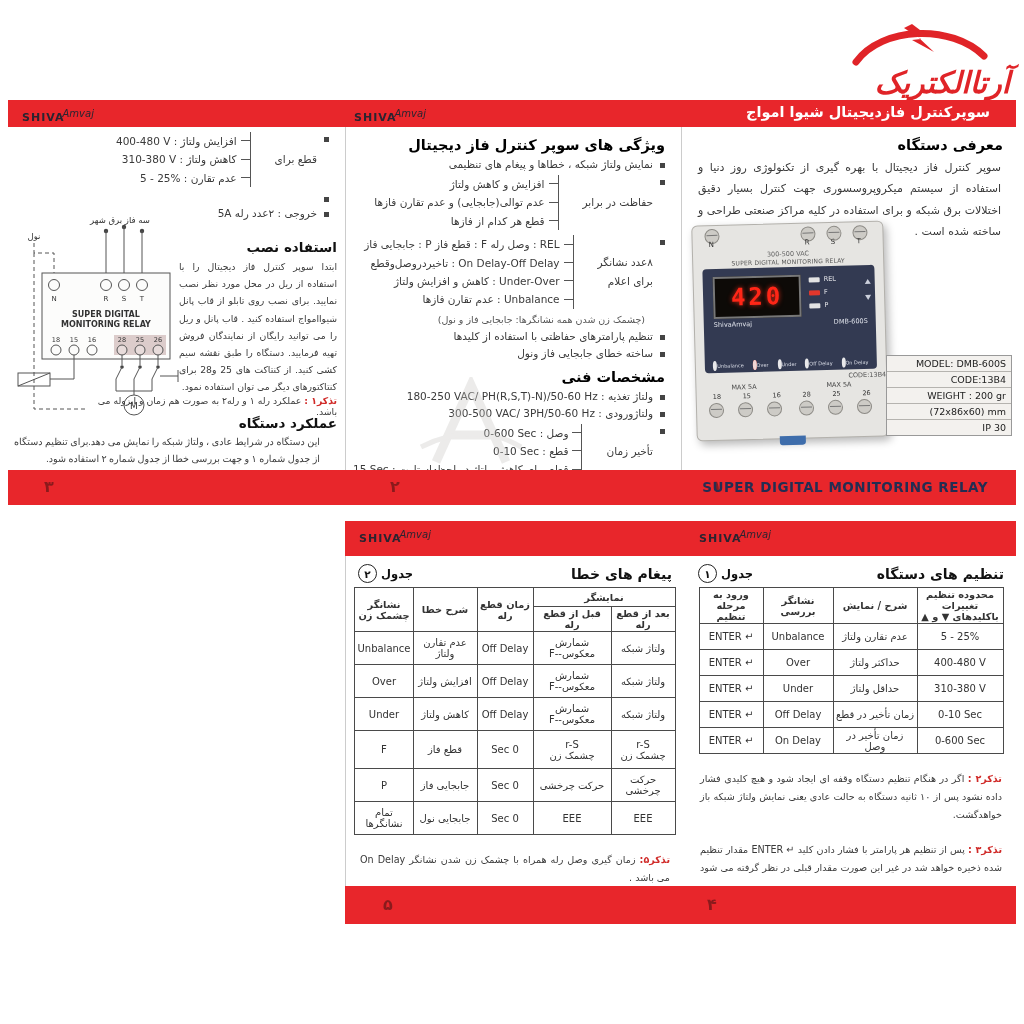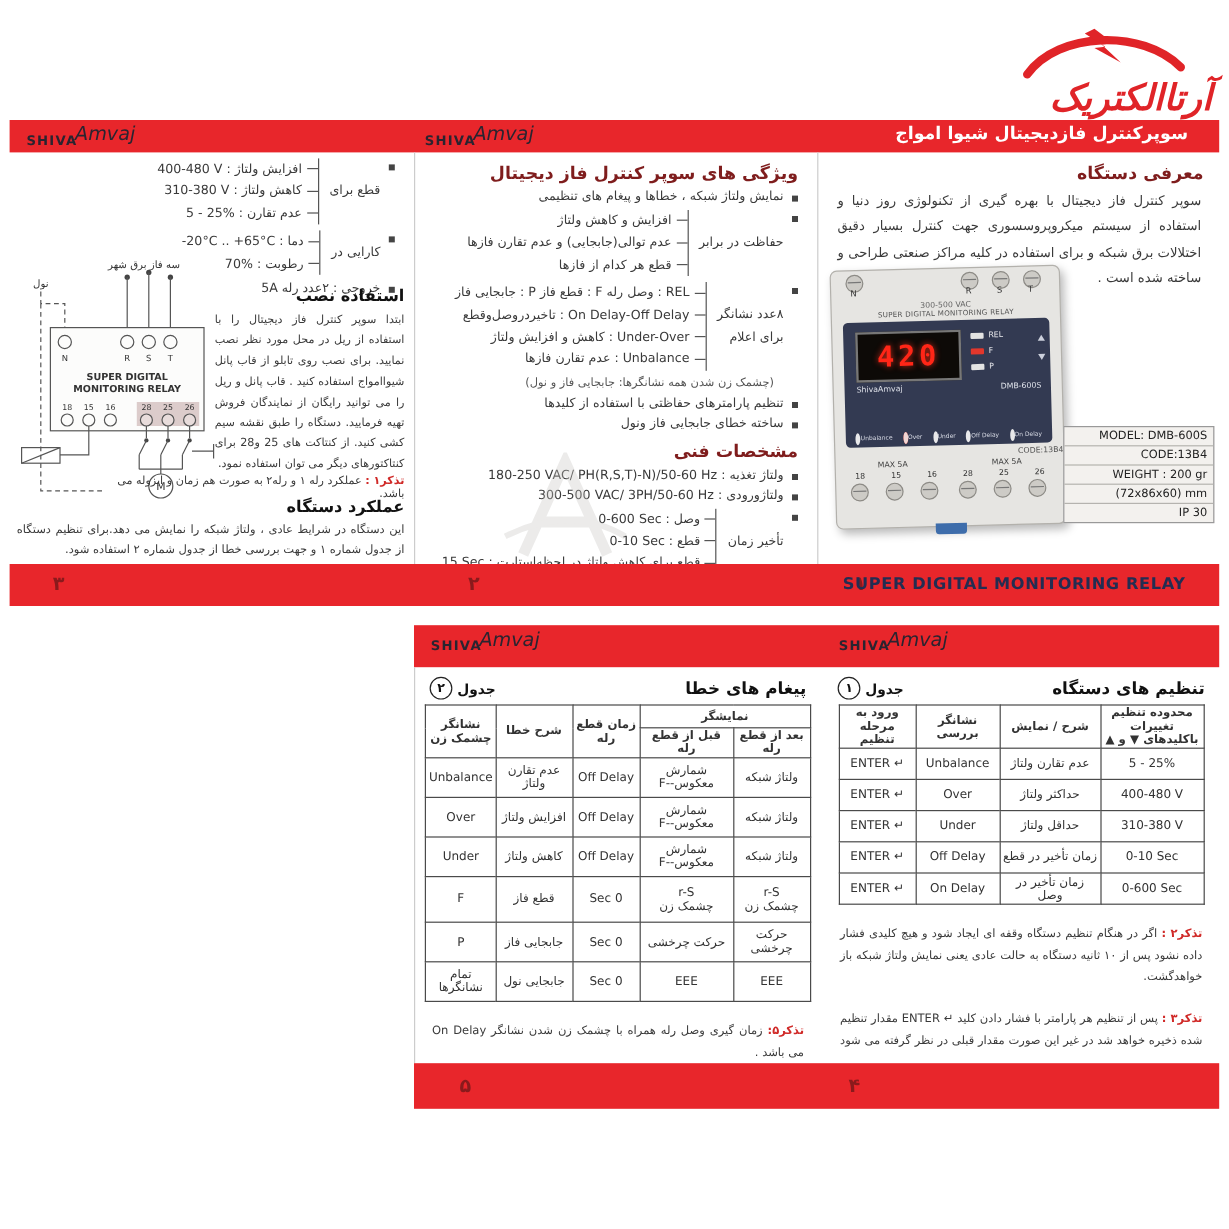--- a/index.html
+++ b/index.html
@@ -12,39 +12,39 @@
   #arta-logo .word{position:absolute;bottom:2px;right:4px;font-size:30px;font-weight:bold;
                    color:#e02428;letter-spacing:-1px;font-style:italic;}
   
   .redbar{position:absolute;background:#e8262b;}
   #bar-top{left:8px;right:8px;top:100px;height:27px;}
   #bar-mid{left:8px;right:8px;top:470px;height:35px;}
   #bar-b1{left:345px;width:671px;top:521px;height:35px;}
   #bar-b2{left:345px;width:671px;top:886px;height:38px;}
   .shiva{position:absolute;top:6px;color:#2a2430;white-space:nowrap;}
   .shiva b{font-size:11px;letter-spacing:1px;}
-  .shiva i{font-size:16px;font-style:italic;position:relative;top:-4px;margin-left:-2px;}
+  .shiva i{font-size:10px;font-style:italic;position:relative;top:-4px;margin-left:-2px;}
   #bar-top .bar-title{position:absolute;right:26px;top:4px;color:#fff;font-weight:bold;font-size:14.5px;direction:rtl;}
   .pageno{position:absolute;top:7px;color:#8a1a1c;font-weight:bold;font-size:16px;}
   #bar-mid .relay-title{position:absolute;right:28px;top:9px;color:#232d52;font-weight:bold;
                         font-size:13.5px;letter-spacing:.5px;}
   
   .col{position:absolute;top:127px;height:343px;overflow:hidden;}
   #col1{left:681px;width:335px;border-left:1px solid #ccc;}
   #col2{left:345px;width:333px;border-left:1px solid #ccc;}
   #col3{left:8px;width:335px;}
   .rtl{direction:rtl;text-align:right;}
-  h3.sec{margin:10px 14px 4px;font-size:14.5px;color:#7f1d1d;text-align:right;}
+  h3.sec{margin:10px 14px 4px;font-size:14.5px;color:#000000;text-align:right;}
   .body-text{margin:2px 16px;font-size:11px;line-height:1.95;text-align:justify;color:#3a3a3a;}
   
   .b{display:flex;gap:7px;margin:5px 14px 5px 6px;font-size:10.5px;color:#3a3a3a;align-items:flex-start;}
   .sq{flex:0 0 auto;width:5px;height:5px;background:#444;margin-top:5px;}
   .bracket{display:flex;gap:4px;align-items:center;}
   .blabel{white-space:pre-line;line-height:1.8;}
-  .branches{border-right:1px solid #555;margin-right:5px;}
+  .branches{border-right:1px solid #555;margin-right:20px;}
   .branch{position:relative;padding-right:13px;line-height:1.75;}
   .branch::before{content:"";position:absolute;right:0;top:.8em;width:9px;border-top:1px solid #555;}
   .small-note{font-size:9.5px;color:#555;margin:1px 34px 2px 6px;}
   
   #device{position:absolute;left:12px;top:96px;width:190px;height:214px;background:#e6e5e2;
           border:1px solid #b3b1ac;border-radius:6px;box-shadow:3px 4px 8px rgba(0,0,0,.28);
           transform:rotate(-1.5deg);direction:ltr;font-family:"DejaVu Sans",sans-serif;}
   .screwrow{position:relative;height:24px;}
   .screw{position:absolute;width:13px;height:13px;border-radius:50%;background:#cdcbc6;
          border:1px solid #8d8b86;}
@@ -78,22 +78,22 @@
            direction:ltr;}
   #specbox .row{font-size:9.5px;color:#222;padding:2px 5px;border-bottom:1px solid #b5b3af;white-space:nowrap;}
   #specbox .row:last-child{border-bottom:none;}
   
   #diagram{position:absolute;left:2px;top:86px;}
   #install-blk{position:absolute;right:6px;top:112px;width:158px;}
   #install-blk h4{margin:0 0 3px;font-size:13.5px;color:#111;}
   #install-blk p{margin:0;font-size:9.3px;line-height:1.85;text-align:justify;color:#3a3a3a;}
   #note1{position:absolute;right:6px;top:268px;width:250px;font-size:9.3px;color:#3a3a3a;}
   #op-title{position:absolute;right:6px;top:288px;margin:0;font-size:13.5px;color:#111;}
-  #op-text{position:absolute;right:6px;left:6px;top:306px;font-size:9.6px;line-height:1.8;
-           text-align:justify;color:#3a3a3a;margin:0;}
+  #op-text{position:absolute;right:23px;left:6px;top:306px;font-size:9.6px;line-height:1.8;
+           text-align:justify;color:#3a3a3a;margin:0;font-family:Liberation Serif, serif;}
   .note-label{color:#d02a28;font-weight:bold;}
   
   .bpage{position:absolute;top:556px;height:330px;overflow:hidden;}
   #page5{left:345px;width:338px;border-left:1px solid #ccc;}
   #page4{left:686px;width:330px;}
   .headrow{display:flex;justify-content:space-between;align-items:center;margin:8px 12px 4px;}
   .headrow .t{font-size:14px;font-weight:bold;color:#111;margin-left:12px;}
   .badge{font-size:11.5px;font-weight:bold;color:#111;display:flex;align-items:center;gap:4px;}
   .badge .circ{width:17px;height:17px;border:1.5px solid #222;border-radius:50%;display:inline-flex;
                align-items:center;justify-content:center;font-size:10.5px;}
@@ -283,27 +283,20 @@
         <div class="blabel">قطع برای</div>
         <div class="branches">
           <div class="branch">افزایش ولتاژ : ‪400-480 V‬</div>
           <div class="branch">کاهش ولتاژ : ‪310-380 V‬</div>
           <div class="branch">عدم تقارن : ‪5 - 25%‬</div>
         </div>
       </div>
     </div>
     <div class="b">
         <span class="sq"></span>
-      <div class="bracket">
-        <div class="blabel">کارایی در</div>
-        <div class="branches">
-          <div class="branch">دما : ‪-20°C .. +65°C‬</div>
-          <div class="branch">رطوبت : ‪70%‬</div>
-        </div>
-      </div>
     </div>
     <div class="b">
         <span class="sq"></span>
         <span>خروجی : ۲عدد رله ‪5A‬</span>
       </div>
 
     <svg id="diagram" width="176" height="214" viewBox="0 0 176 214">
       <text x="110" y="10" font-size="8.5" text-anchor="middle">سه فاز برق شهر</text>
       <text x="24" y="26" font-size="8.5" text-anchor="middle">نول</text>
       <circle cx="96" cy="18" r="2.2" fill="#444"></circle>

